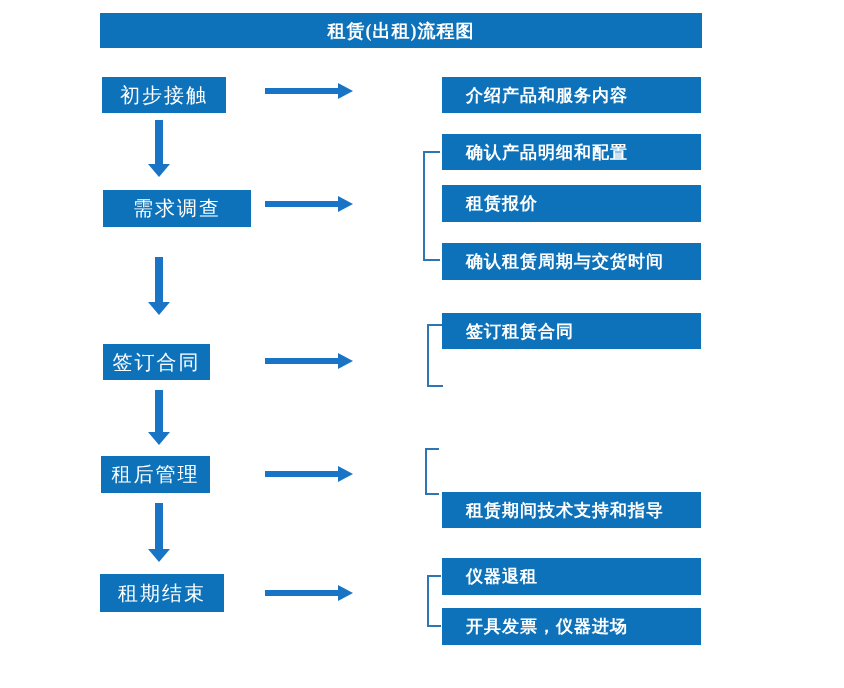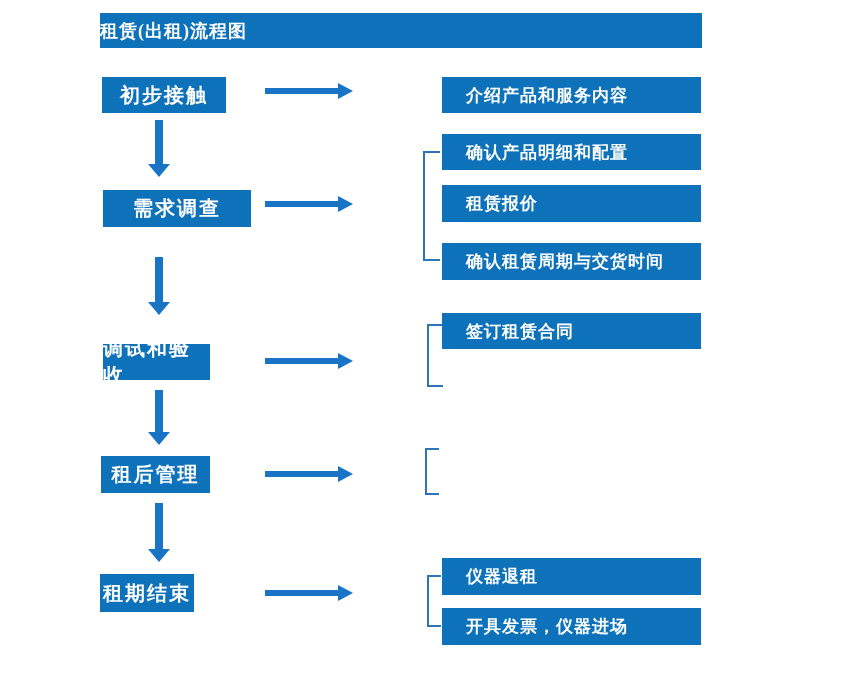--- a/index.html
+++ b/index.html
@@ -9,27 +9,27 @@
     --text-white:#ffffff;
   }
   html,body{margin:0;padding:0;background:#ffffff;}
   .canvas{
     position:relative;width:844px;height:688px;background:#ffffff;
     font-family:"Liberation Serif","DejaVu Serif",serif;overflow:hidden;
   }
   .title-bar{
     position:absolute;left:100px;top:13px;width:602px;height:35px;
     background:var(--box-blue);color:var(--text-white);
-    display:flex;align-items:center;
+    display:flex;align-items:center;justify-content:center;
     font-size:18px;font-weight:bold;letter-spacing:1px;
   }
   .stage{
     position:absolute;background:var(--box-blue);color:var(--text-white);
     display:flex;align-items:center;justify-content:center;
-    font-size:20px;font-weight:bold;letter-spacing:2px;
+    font-size:20px;font-weight:normal;letter-spacing:2px;
   }
   .detail{
     position:absolute;left:442px;width:259px;height:36px;
     background:var(--box-blue);color:var(--text-white);
     display:flex;align-items:center;justify-content:flex-start;
     padding-left:24px;box-sizing:border-box;
     font-size:17px;font-weight:bold;letter-spacing:1px;
   }
   
   .h-arrow{position:absolute;width:88px;height:16px;}
@@ -53,23 +53,23 @@
 <body>
 
 <div class="canvas">
 
   <div class="title-bar">
     <span>租赁(出租)流程图</span>
   </div>
 
   <div class="stage" style="left:102px;top:77px;width:124px;height:36px">初步接触</div>
   <div class="stage" style="left:103px;top:190px;width:148px;height:37px">需求调查</div>
-  <div class="stage" style="left:103px;top:344px;width:107px;height:36px">调试和验收</div>
+  <div class="stage" style="left:103px;top:344px;width:107px;height:36px">签订合同</div>
   <div class="stage" style="left:101px;top:456px;width:109px;height:37px">租后管理</div>
-  <div class="stage" style="left:100px;top:574px;width:94px;height:38px">租期结束</div>
+  <div class="stage" style="left:100px;top:574px;width:124px;height:38px">租期结束</div>
 
   <div class="v-arrow" style="left:148px;top:120px;height:57px">
     <div class="shaft"></div>
     <div class="head"></div>
   </div>
   <div class="v-arrow" style="left:148px;top:257px;height:58px">
     <div class="shaft"></div>
     <div class="head"></div>
   </div>
   <div class="v-arrow" style="left:148px;top:390px;height:55px">
@@ -105,16 +105,17 @@
   <div class="bracket" style="left:423px;top:151px;width:17px;height:110px"></div>
   <div class="bracket" style="left:427px;top:324px;width:16px;height:63px"></div>
   <div class="bracket" style="left:425px;top:448px;width:14px;height:47px"></div>
   <div class="bracket" style="left:427px;top:575px;width:14px;height:52px"></div>
 
   <div class="detail" style="top:77px">介绍产品和服务内容</div>
   <div class="detail" style="top:134px">确认产品明细和配置</div>
   <div class="detail" style="top:185px;height:37px">租赁报价</div>
   <div class="detail" style="top:243px;height:37px">确认租赁周期与交货时间</div>
   <div class="detail" style="top:313px">签订租赁合同</div>
+  <div class="detail" style="top:492px">租赁期间技术支持和指导</div>
   <div class="detail" style="top:558px;height:37px">仪器退租</div>
   <div class="detail" style="top:608px;height:37px">开具发票，仪器进场</div>
 
 </div>
 
 </body></html>

